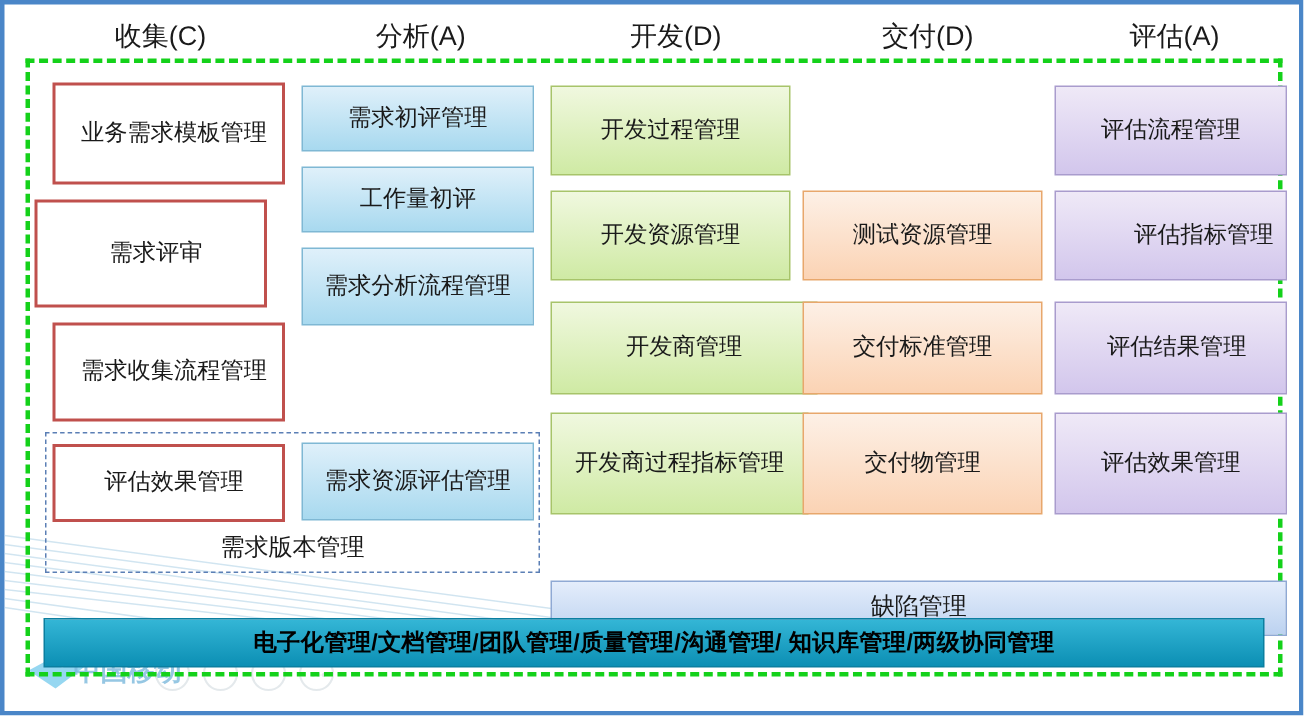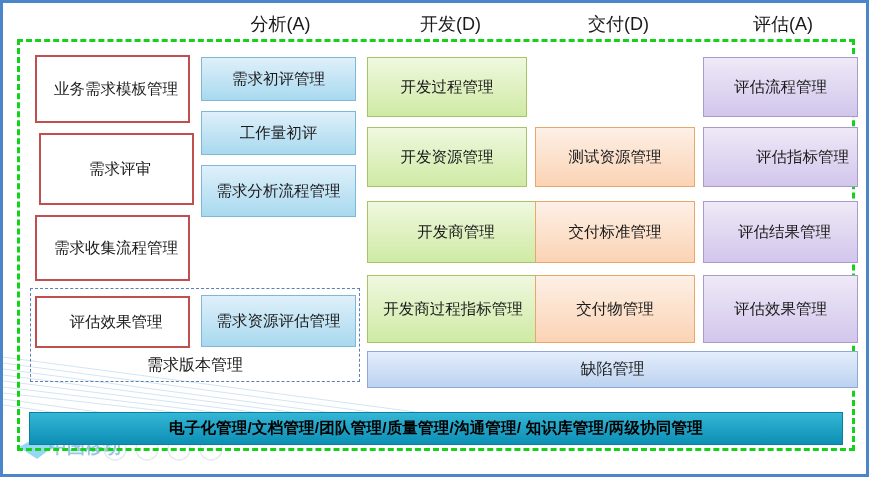--- a/index.html
+++ b/index.html
@@ -107,20 +107,21 @@
     background: linear-gradient(180deg, #fdf0e6 0%, #fbd3b4 100%);
     border: 1px solid #e8a76c;
   }
   .c-purple {
     background: linear-gradient(180deg, #efe9f7 0%, #d2c6ec 100%);
     border: 1px solid #a99ccd;
   }
   .c-defect {
     background: linear-gradient(180deg, #e4edfb 0%, #bcd2f0 100%);
     border: 1px solid #8fa9d4;
+    margin-top: 36px;
   }
 
   
   .dotted-group {
     position: absolute;
     box-sizing: border-box;
     border: 1px dashed #5b7fb5;
     background: transparent;
   }
   .group-label {
@@ -174,34 +175,35 @@
     <text x="38" y="26" font-family="Liberation Sans, sans-serif" font-size="18" font-weight="bold" fill="#0f7fc0" opacity="0.8">中国移动</text>
     <circle cx="104" cy="22" r="11" fill="none" stroke="#cfd8dd" stroke-width="1.4"></circle>
     <circle cx="136" cy="22" r="11" fill="none" stroke="#cfd8dd" stroke-width="1.4"></circle>
     <circle cx="168" cy="22" r="11" fill="none" stroke="#cfd8dd" stroke-width="1.4"></circle>
     <circle cx="200" cy="22" r="11" fill="none" stroke="#cfd8dd" stroke-width="1.4"></circle>
     <text x="196" y="26" font-family="Liberation Sans, sans-serif" font-size="10" fill="#cfd8dd">•••</text>
   </svg>
 
   <div class="page-num">7</div>
 
+  <div class="hdr" style="left:14px;width:180px;">收集(C)</div>
   <div class="hdr" style="left:190px;width:175px;">分析(A)</div>
   <div class="hdr" style="left:360px;width:175px;">开发(D)</div>
   <div class="hdr" style="left:528px;width:175px;">交付(D)</div>
   <div class="hdr" style="left:695px;width:170px;">评估(A)</div>
 
   <div class="green-frame"></div>
 
   <div class="dotted-group" style="left:27px; top:285px; width:330px; height:94px;"></div>
   <div class="group-label" style="left:27px; top:352px; width:330px;">需求版本管理</div>
 
   <div class="card c-red" style="left:32px; top:52px; width:155px; height:68px;">
     <span>业务需求模板管理</span>
   </div>
-  <div class="card c-red" style="left:36px; top:130px; width:155px; height:72px;">
+  <div class="card c-red" style="left:20px; top:130px; width:155px; height:72px;">
     <span>需求评审</span>
   </div>
   <div class="card c-red" style="left:32px; top:212px; width:155px; height:66px;">
     <span>需求收集流程管理</span>
   </div>
   <div class="card c-red" style="left:32px; top:293px; width:155px; height:52px;">
     <span>评估效果管理</span>
   </div>
 
   <div class="card c-blue" style="left:198px; top:54px; width:155px; height:44px;">

